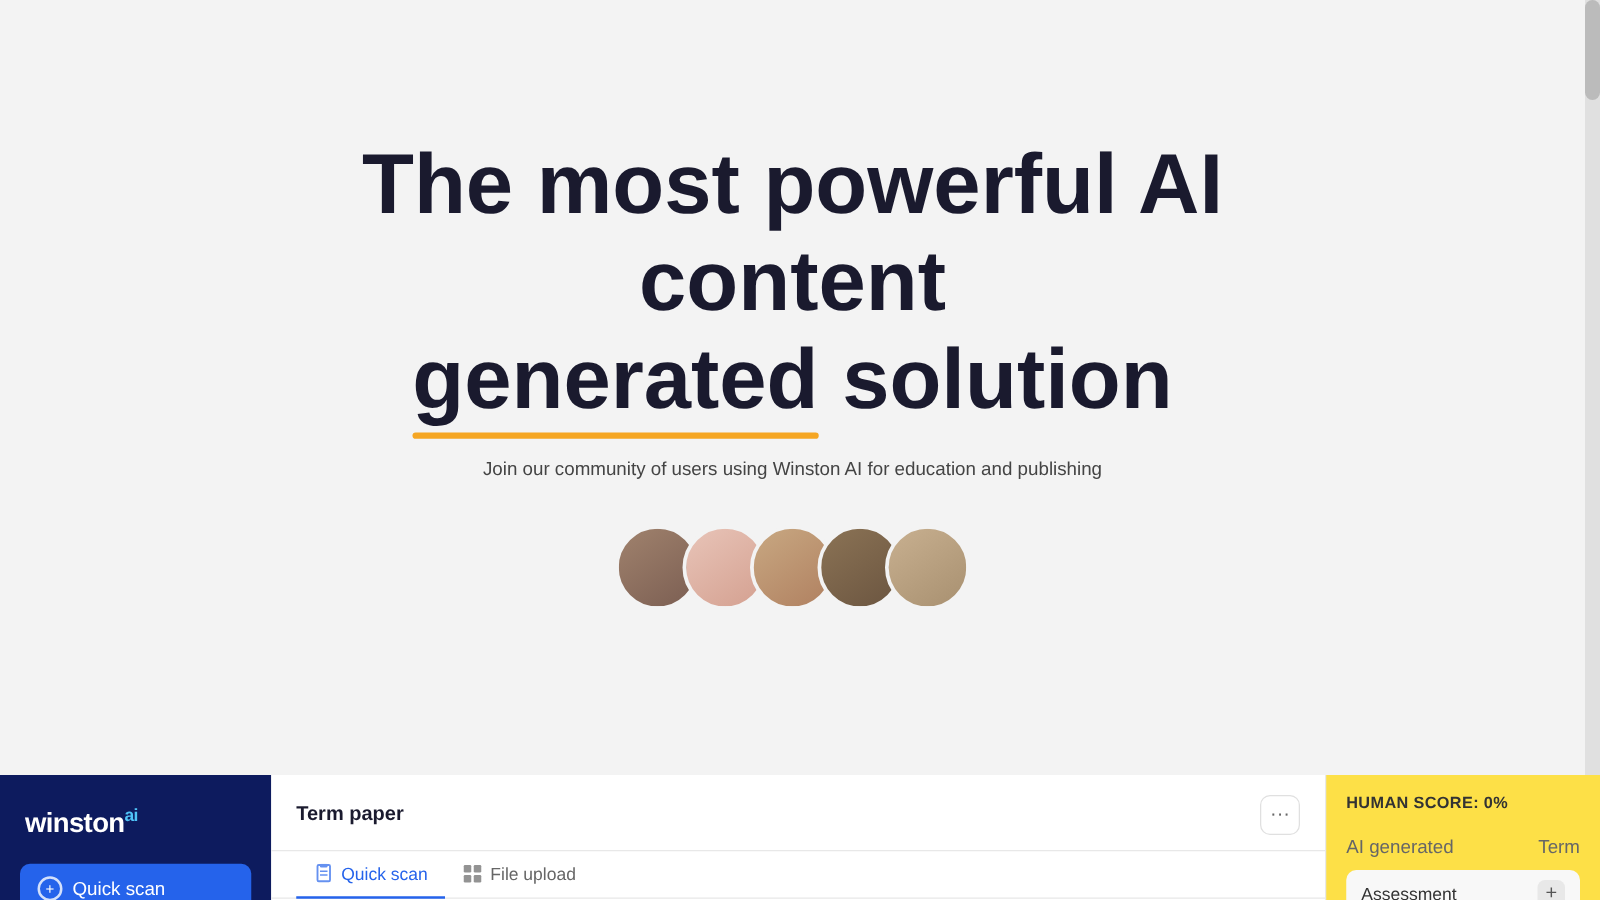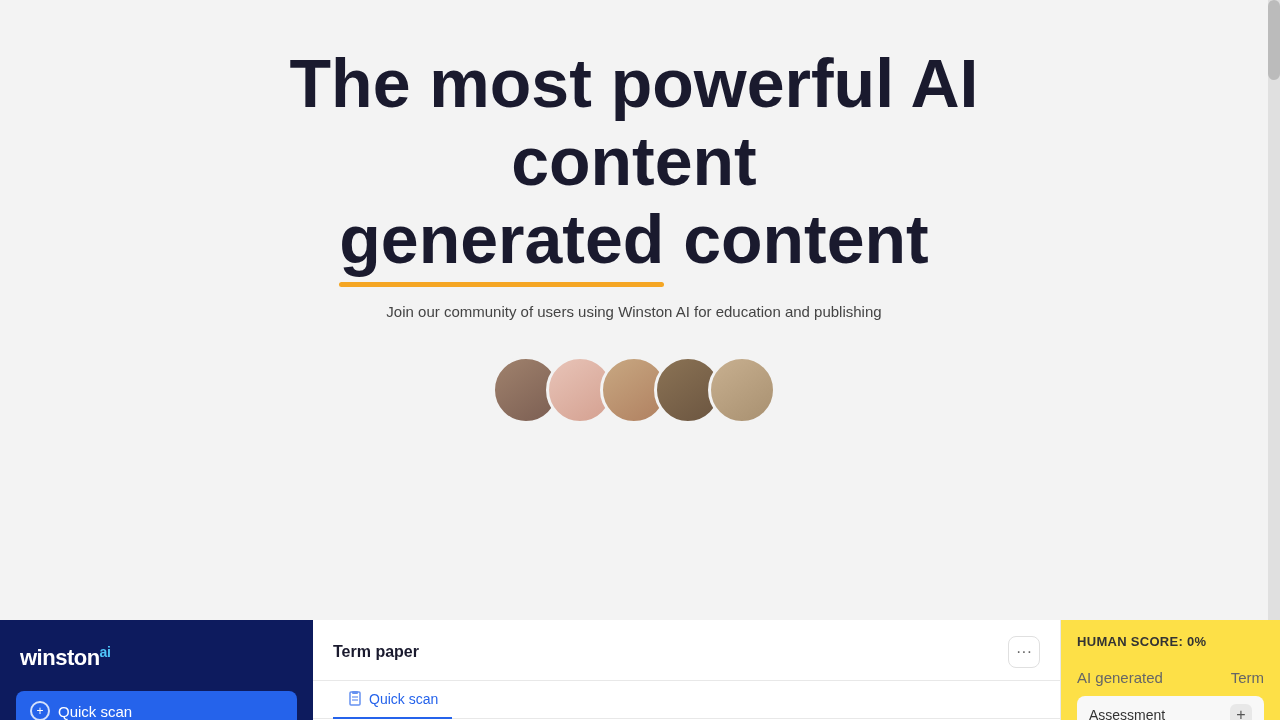--- a/index.html
+++ b/index.html
@@ -32,21 +32,21 @@
     }
 
     
     .main-content {
       width: 1268px;
       height: 720px;
       display: flex;
       flex-direction: column;
       align-items: center;
       background: #f3f3f3;
-      padding-top: 44px;
+      padding-top: 108px;
       position: relative;
     }
 
     .hero-title {
       font-size: 68px;
       font-weight: 800;
       color: #1a1a2e;
       text-align: center;
       line-height: 1.15;
       max-width: 900px;
@@ -113,21 +113,21 @@
       bottom: 0;
       left: 0;
       right: 0;
       height: 100px;
       display: flex;
       align-items: stretch;
     }
 
     
     .winston-sidebar {
-      width: 313px;
+      width: 217px;
       background: #0d1b5e;
       display: flex;
       flex-direction: column;
       padding: 16px;
       gap: 12px;
     }
 
     .winston-logo {
       display: flex;
       align-items: center;
@@ -319,21 +319,21 @@
 </head>
 <body>
 
 <div class="scrollbar">
   <div class="scrollbar-thumb"></div>
 </div>
 
 <div class="main-content">
   <h1 class="hero-title">
     <span>The most powerful AI content</span><br>
-    <span class="underline-word">generated</span><span> content</span>
+    <span class="underline-word">generated</span><span> solution</span>
   </h1>
 
   <p class="hero-subtitle">Join our community of users using Winston AI for education and publishing</p>
 
   <div class="avatars-row">
     <div class="avatar avatar-1"></div>
     <div class="avatar avatar-2"></div>
     <div class="avatar avatar-3"></div>
     <div class="avatar avatar-4"></div>
     <div class="avatar avatar-5"></div>
@@ -364,20 +364,29 @@
     <div class="panel-tabs">
       <div class="tab active">
         <svg class="tab-icon" viewBox="0 0 16 16" fill="currentColor">
           <rect x="3" y="1" width="10" height="13" rx="1" fill="none" stroke="currentColor" stroke-width="1.5"></rect>
           <rect x="5" y="0" width="6" height="3" rx="1" fill="currentColor"></rect>
           <line x1="5" y1="6" x2="11" y2="6" stroke="currentColor" stroke-width="1.2"></line>
           <line x1="5" y1="9" x2="11" y2="9" stroke="currentColor" stroke-width="1.2"></line>
         </svg>
         <span>Quick scan</span>
       </div>
+      <div class="tab">
+        <svg class="tab-icon" viewBox="0 0 16 16" fill="currentColor">
+          <rect x="1" y="1" width="6" height="6" rx="1"></rect>
+          <rect x="9" y="1" width="6" height="6" rx="1"></rect>
+          <rect x="1" y="9" width="6" height="6" rx="1"></rect>
+          <rect x="9" y="9" width="6" height="6" rx="1"></rect>
+        </svg>
+        <span>File upload</span>
+      </div>
     </div>
   </div>
 
   <div class="score-panel">
     <span class="score-label">HUMAN SCORE: 0%</span>
     <div class="score-bar-container">
       <div class="score-bar-segment score-bar-red"></div>
       <div class="score-bar-segment score-bar-orange"></div>
       <div class="score-bar-segment score-bar-yellow"></div>
       <div class="score-bar-segment score-bar-lightgreen"></div>

